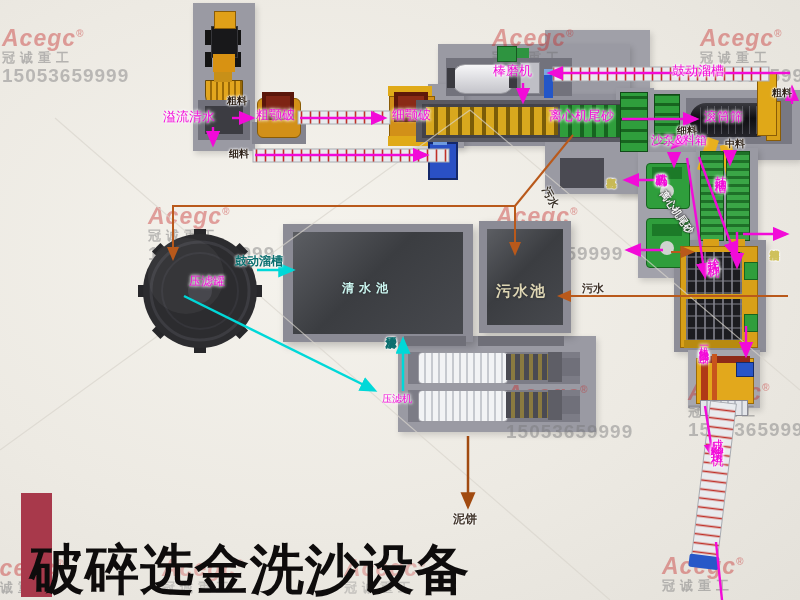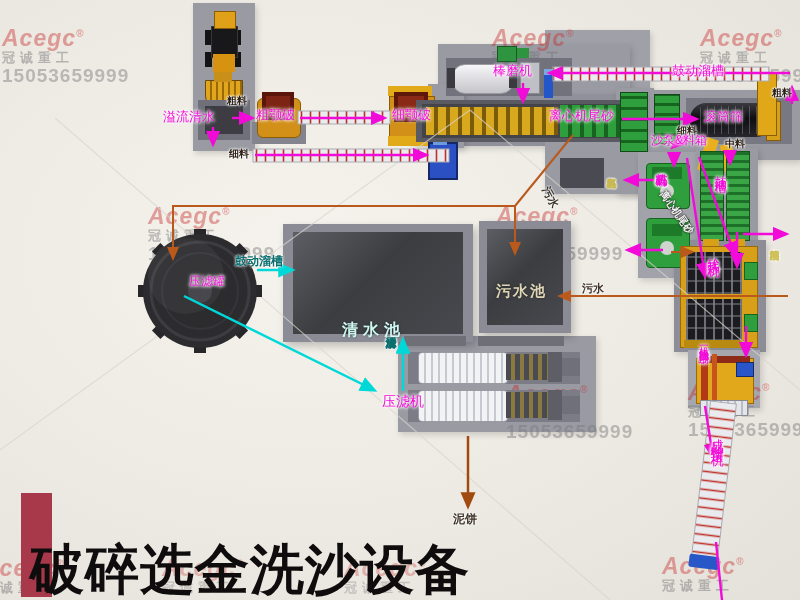--- a/index.html
+++ b/index.html
@@ -312,23 +312,23 @@
   <div class="lbl v" style="left:655px;top:164px;font-size:12px;">卧式离心机</div>
   <div class="lbl v" style="left:714px;top:166px;font-size:12px;letter-spacing:2px;">鼓动溜槽</div>
   <div class="abs" style="left:668px;top:188px;z-index:41;transform:rotate(55deg);transform-origin:0 0;color:#f4f4f4;font-weight:bold;font-size:10px;white-space:nowrap;text-shadow:0 0 2px #222,0 0 2px #222;"><span>离心机尾砂</span></div>
   <div class="lbl-faint v" style="left:604px;top:170px;">离心机尾料</div>
   <div class="lbl-faint v" style="left:767px;top:242px;">溜槽尾料</div>
   <div class="lbl v" style="left:707px;top:248px;font-size:12px;letter-spacing:2px;">轮式洗沙机</div>
   <div class="lbl v" style="left:698px;top:346px;font-size:10px;letter-spacing:-1px;">细沙回收脱水一体机</div>
   <div class="lbl v" style="left:710px;top:428px;font-size:13px;letter-spacing:3px;">成品料输送机</div>
   <div class="lbl" style="left:153px;top:275px;font-size:12px;padding-left:36px;">压滤罐</div>
   <div class="lbl-cyan" style="left:235px;top:253px;">鼓动溜槽</div>
-  <div class="abs" style="left:342px;top:280px;z-index:40;color:#cdf8f2;font-weight:bold;font-size:16px;letter-spacing:5px;text-shadow:0 0 3px rgba(0,0,0,.4);margin-top:40px;"><span>清水池</span></div>
+  <div class="abs" style="left:342px;top:280px;z-index:40;color:#cdf8f2;font-weight:bold;font-size:12px;letter-spacing:5px;text-shadow:0 0 3px rgba(0,0,0,.4);"><span>清水池</span></div>
   <div class="abs" style="left:496px;top:282px;z-index:40;color:#ded6b4;font-weight:bold;font-size:15px;letter-spacing:2px;text-shadow:0 0 3px rgba(0,0,0,.4);"><span>污水池</span></div>
   <div class="lbl-cyan v" style="left:383px;top:328px;font-size:11px;">压滤后清水</div>
-  <div class="lbl" style="left:382px;top:394px;font-size:14px;">压滤机</div>
+  <div class="lbl" style="left:382px;top:394px;font-size:10px;">压滤机</div>
   <div class="lbl-dark" style="left:453px;top:511px;">泥饼</div>
   <div class="abs" style="left:552px;top:184px;z-index:40;transform:rotate(62deg);transform-origin:0 0;color:#3a3228;font-weight:bold;font-size:11px;white-space:nowrap;text-shadow:0 0 2px #fff,0 0 2px #fff;"><span>污水</span></div>
   <div class="lbl-dark" style="left:582px;top:281px;font-size:11px;">污水</div>
 
   <div id="title-bar"></div>
   <div id="title-text">破碎选金洗沙设备</div>
 </div>
 
 </body></html>

